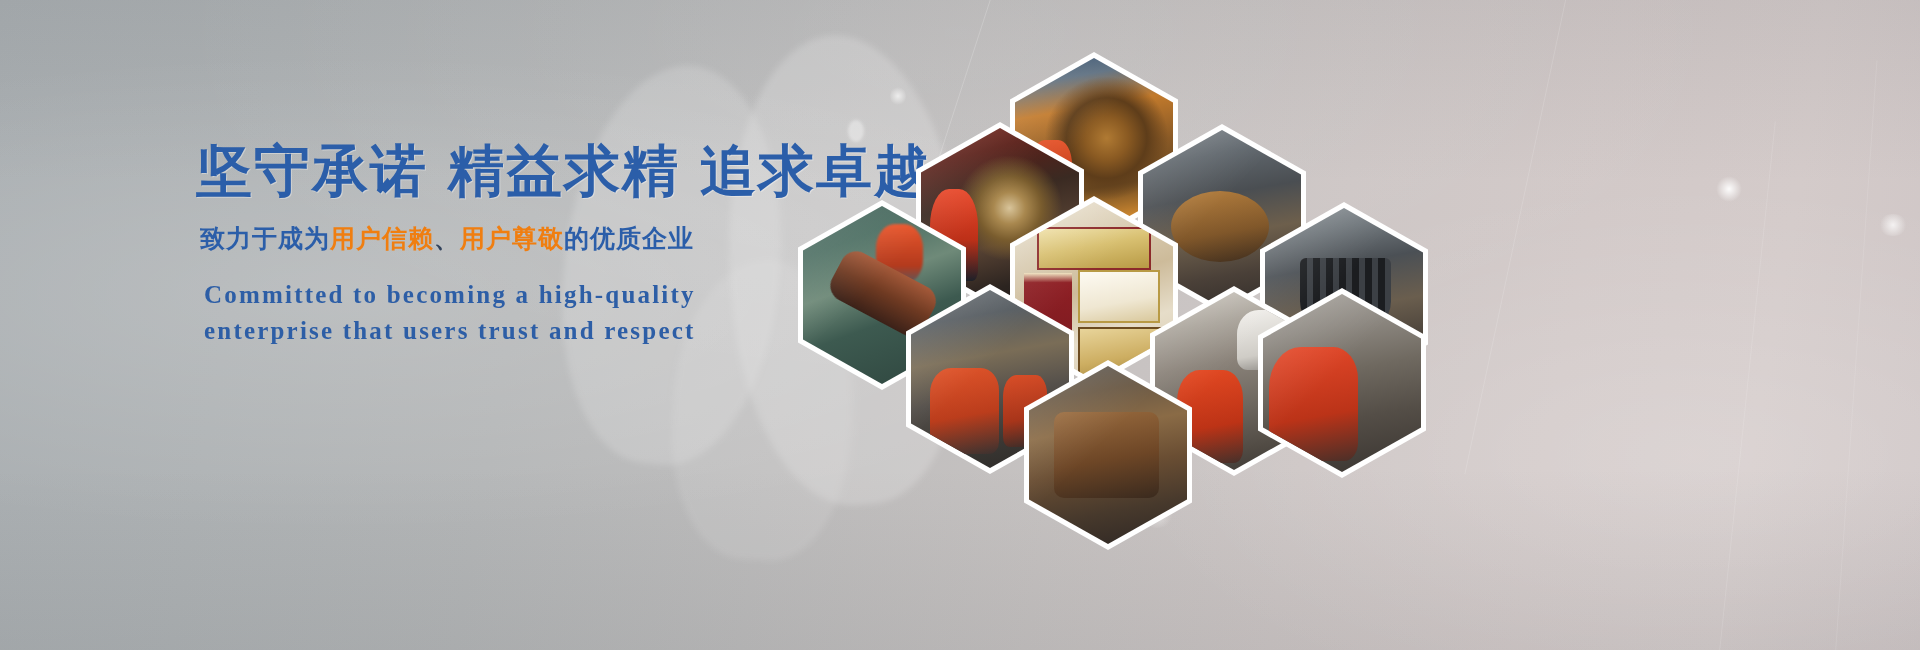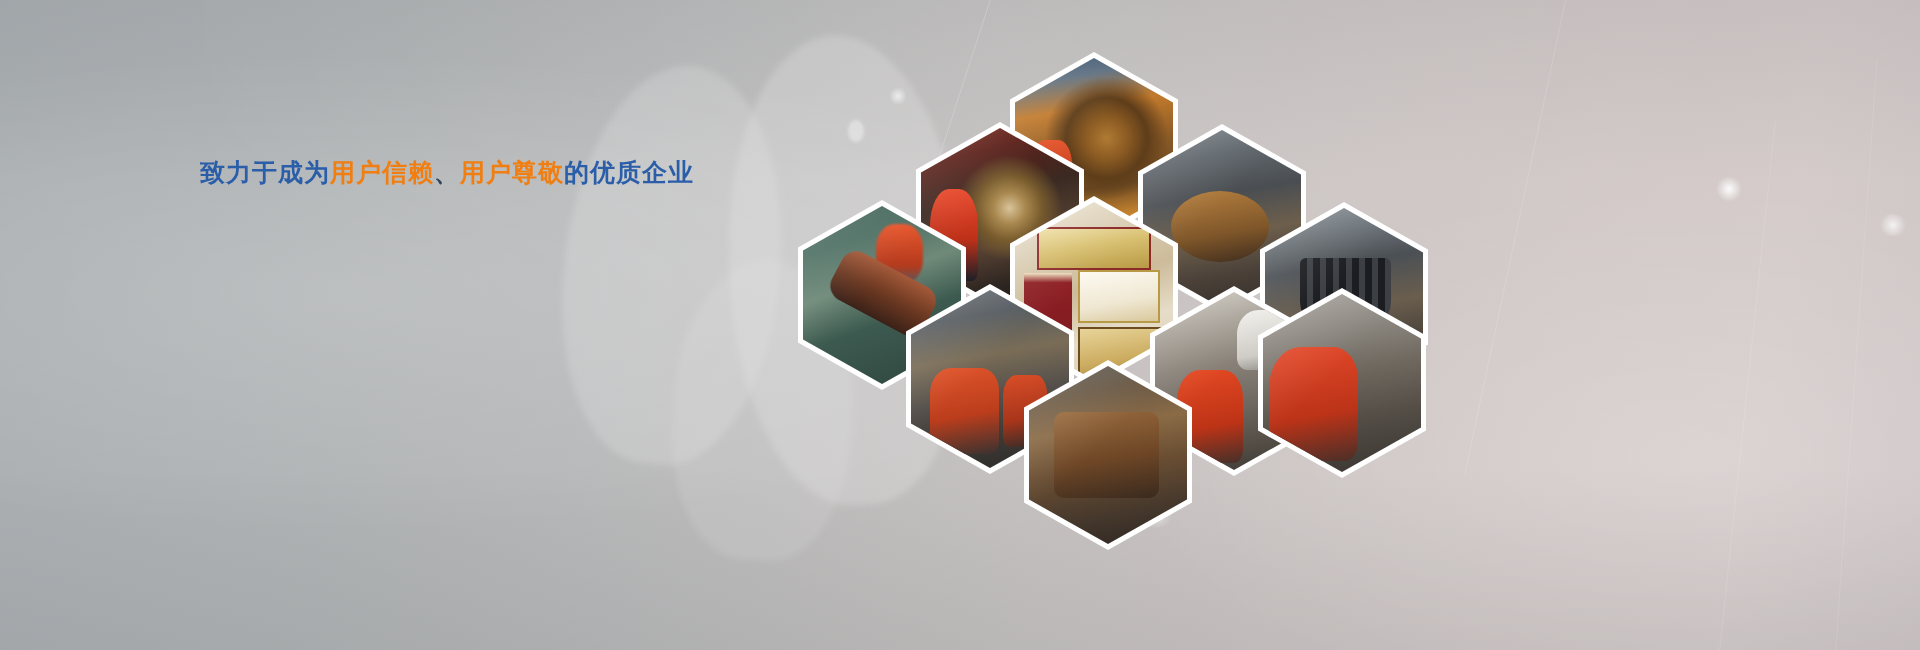--- a/index.html
+++ b/index.html
@@ -410,24 +410,27 @@
   <div class="streak streak-1"></div>
   <div class="streak streak-2"></div>
   <div class="streak streak-3"></div>
   <div class="streak streak-4"></div>
   <div class="spark spark-1"></div>
   <div class="spark spark-2"></div>
   <div class="spark spark-3"></div>
   <div class="spark spark-4"></div>
 
   <div class="copy">
+    <h1 class="headline"><span>坚守承诺</span><span class="gap"></span><span>精益求精</span><span class="gap"></span><span>追求卓越</span></h1>
 
     <p class="subline"><span>致力于成为</span><span class="hl">用户信赖</span><span class="sep">、</span><span class="hl">用户尊敬</span><span>的优质企业</span></p>
 
     <div class="english">
+      <div>Committed to becoming a high-quality</div>
+      <div>enterprise that users trust and respect</div>
     </div>
   </div>
 
   <div class="collage">
 
     <div class="hex" style="left:240px; top:12px;">
       <div class="inner">
         <div class="art ph-rotor-big"></div>
         <div class="sheen"></div>
       </div>

